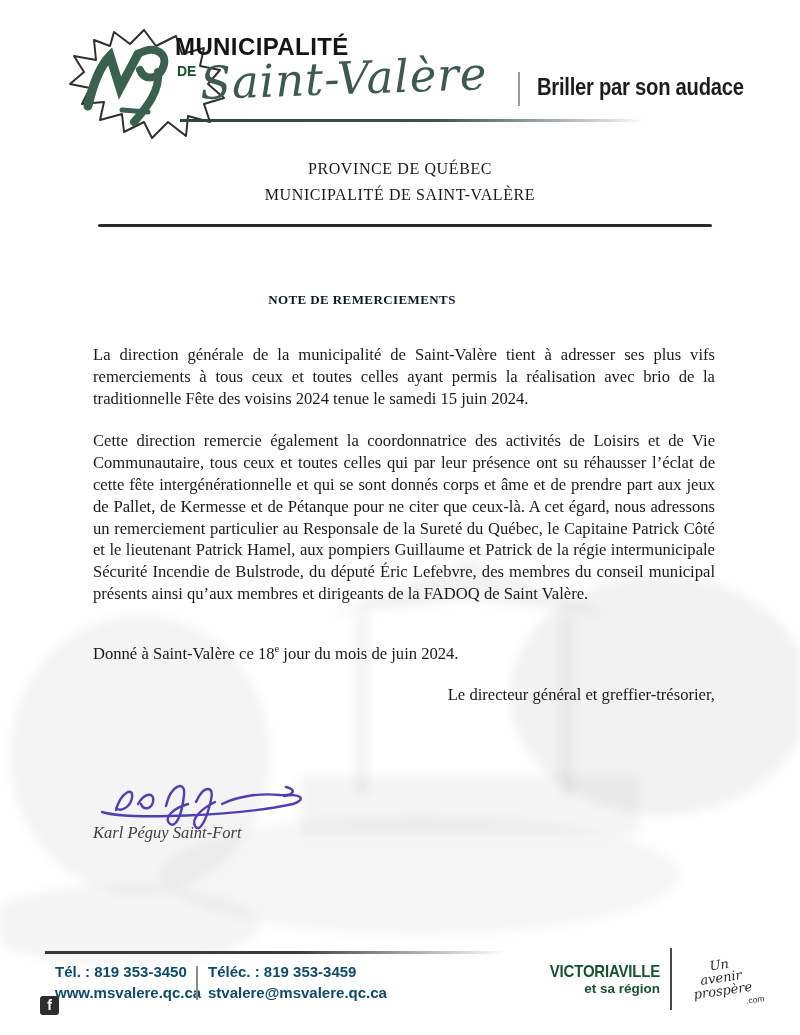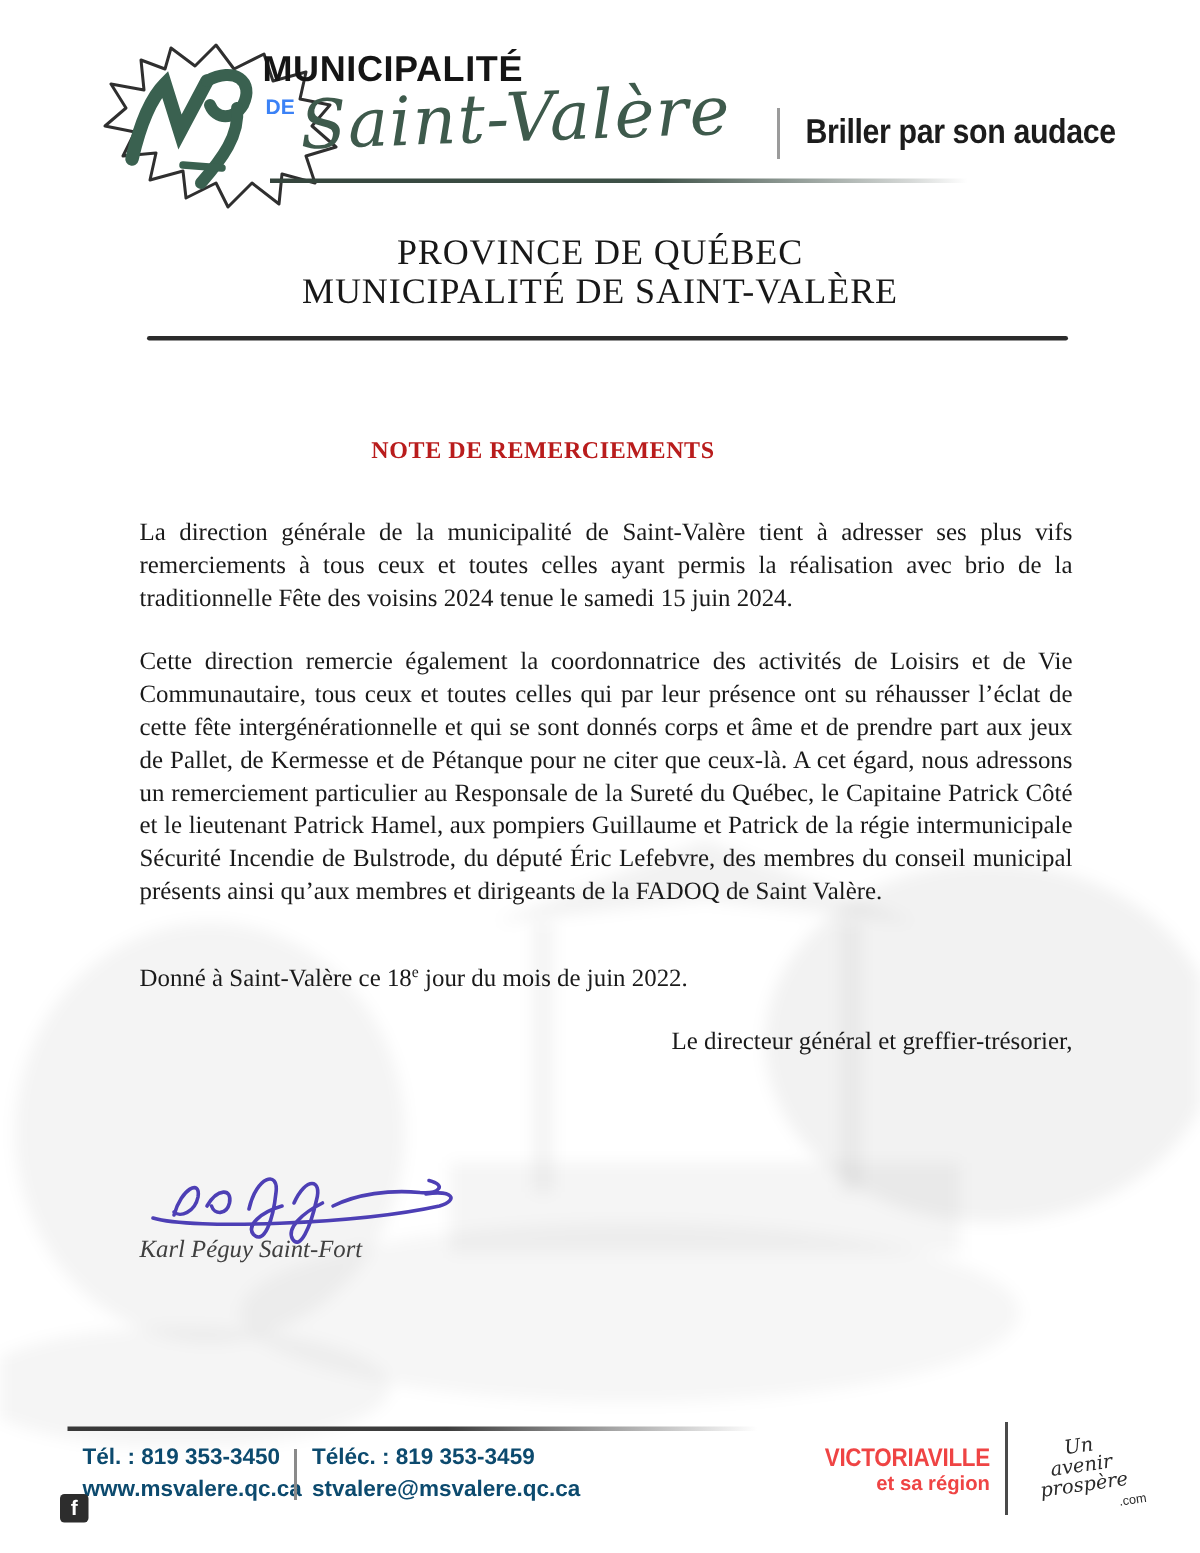--- a/index.html
+++ b/index.html
@@ -6,38 +6,38 @@
   .page{
     position:relative;width:800px;height:1035px;background:#fff;
     font-family:"Liberation Serif",serif;color:#1b1b1b;overflow:hidden;
   }
   .abs{position:absolute;}
   
   .logo-svg{left:52px;top:26px;width:178px;height:116px;}
   .brand-name{left:175px;top:33px;font-family:"Liberation Sans",sans-serif;
     font-weight:700;font-size:24px;letter-spacing:.4px;color:#151515;}
   .de-label{left:177px;top:63px;font-family:"Liberation Sans",sans-serif;
-    font-weight:700;font-size:14px;color:#3b82f6;}
+    font-weight:700;font-size:14px;color:#14532d;}
   .script-name{left:200px;top:52px;font-family:"DejaVu Serif",serif;
     font-style:italic;font-size:45px;color:#3e5a4c;transform:rotate(-2deg);
     letter-spacing:1px;white-space:nowrap;}
   .slogan-bar{left:518px;top:72px;width:2px;height:34px;background:#9b9b9b;}
   .slogan{left:537px;top:74px;font-family:"Liberation Sans",sans-serif;
     font-weight:800;font-size:23px;color:#1c1c1c;transform:scaleX(.88);
     transform-origin:left center;white-space:nowrap;letter-spacing:-.3px;}
   .header-rule{left:180px;top:119px;width:465px;height:3px;
     background:linear-gradient(to right,#34443c 0%,#3f5248 55%,rgba(120,130,125,.3) 92%,rgba(120,130,125,0) 100%);}
   .address{left:182px;top:126px;font-family:"Liberation Sans",sans-serif;
     font-size:14.5px;color:#232323;white-space:pre-wrap;}
   
   .doc-title{left:0;top:156px;width:800px;text-align:center;
-    font-size:24px;line-height:26px;letter-spacing:.6px;color:#181818;}
+    font-size:16px;line-height:26px;letter-spacing:.6px;color:#181818;}
   .title-rule{left:98px;top:224px;width:614px;height:3px;background:#2b2b2b;border-radius:2px;}
   .note-title{left:0;top:292px;width:724px;text-align:center;font-weight:700;
-    font-size:16px;letter-spacing:.4px;color:#b91c1c;}
+    font-size:13px;letter-spacing:.4px;color:#0f172a;}
   
   .letter-body{left:93px;top:344px;width:622px;font-size:16.6px;
     line-height:21.8px;text-align:justify;color:#1a1a1a;z-index:2;}
   .letter-body p{margin:0;}
   .p2{margin-top:21px !important;}
   .p3{margin-top:26px !important;}
   .date-line{margin-top:33px !important;text-align:left;}
   .date-line sup{font-size:10.5px;}
   .closing-line{margin-top:20px !important;text-align:right;}
   .signature-svg{left:88px;top:766px;width:235px;height:74px;z-index:3;}
@@ -49,21 +49,21 @@
     background:linear-gradient(to right,#383838 0%,#3d3d3d 55%,rgba(60,60,60,0) 100%);}
   .contact{font-family:"Liberation Sans",sans-serif;font-weight:700;
     font-size:15px;line-height:21px;color:#0c4a6e;}
   .contact-col1{left:55px;top:961px;}
   .contact-div{left:196px;top:966px;width:1.5px;height:34px;background:#8a8a8a;}
   .contact-col2{left:208px;top:961px;}
   .fb-icon{left:40px;top:996px;width:19px;height:19px;background:#2d2d2d;
     border-radius:3px;color:#fff;font-family:"Liberation Sans",sans-serif;
     font-weight:700;font-size:14px;text-align:center;line-height:19px;}
   .region-name-block{left:500px;top:962px;width:160px;text-align:right;
-    font-family:"Liberation Sans",sans-serif;color:#ef4444;}
+    font-family:"Liberation Sans",sans-serif;color:#14532d;}
   .region-name{font-weight:800;font-size:17px;transform:scaleX(.88);
     transform-origin:right center;letter-spacing:-.2px;}
   .region-sub{font-weight:700;font-size:13.5px;margin-top:-1px;}
   .region-div{left:670px;top:948px;width:1.5px;height:62px;background:#4a4a4a;}
   .tagline{left:682px;top:958px;width:80px;text-align:center;
     font-family:"DejaVu Serif",serif;font-style:italic;font-size:13px;
     line-height:13px;color:#2a2a2a;transform:rotate(-8deg);}
   .tagline .com{font-style:normal;font-family:"Liberation Sans",sans-serif;
     font-size:8.5px;display:block;text-align:right;margin-top:1px;}
   .z1{z-index:1;}
@@ -104,21 +104,21 @@
   <div class="abs doc-title z1">
     <div>PROVINCE DE QUÉBEC</div>
     <div>MUNICIPALITÉ DE SAINT-VALÈRE</div>
   </div>
   <div class="abs title-rule z1"></div>
   <div class="abs note-title z1">NOTE DE REMERCIEMENTS</div>
 
   <div class="abs letter-body">
     <p class="p1">La direction générale de la municipalité de Saint-Valère tient à adresser ses plus vifs remerciements à tous ceux et toutes celles ayant permis la réalisation avec brio de la traditionnelle Fête des voisins 2024 tenue le samedi 15 juin 2024.</p>
     <p class="p2">Cette direction remercie également la coordonnatrice des activités de Loisirs et de Vie Communautaire, tous ceux et toutes celles qui par leur présence ont su réhausser l’éclat de cette fête intergénérationnelle et qui se sont donnés corps et âme et de prendre part aux jeux de Pallet, de Kermesse et de Pétanque pour ne citer que ceux-là. A cet égard, nous adressons un remerciement particulier au Responsale de la Sureté du Québec, le Capitaine Patrick Côté et le lieutenant Patrick Hamel, aux pompiers Guillaume et Patrick de la régie intermunicipale Sécurité Incendie de Bulstrode, du député Éric Lefebvre, des membres du conseil municipal présents ainsi qu’aux membres et dirigeants de la FADOQ de Saint Valère.</p>
-    <p class="date-line"><span>Donné à Saint-Valère ce 18</span><sup>e</sup><span> jour du mois de juin 2022.</span></p>
+    <p class="date-line"><span>Donné à Saint-Valère ce 18</span><sup>e</sup><span> jour du mois de juin 2024.</span></p>
     <p class="closing-line">Le directeur général et greffier-trésorier,</p>
   </div>
 
   <svg class="abs signature-svg" viewBox="0 0 235 74">
     <g fill="none" stroke="#4d3fb5" stroke-width="2.4" stroke-linecap="round">
       <path d="M14,46 C40,54 150,50 205,38 C218,34 214,27 196,30"></path>
       <path d="M28,44 C33,26 46,20 44,32 C42,42 32,46 28,42"></path>
       <path d="M50,38 C57,26 67,26 65,36 C63,44 55,44 53,38"></path>
       <path d="M78,40 C83,18 98,14 96,29 C94,48 88,64 81,57 C76,51 86,42 100,38"></path>
       <path d="M108,36 C116,18 127,20 123,34 C119,52 112,68 107,60 C103,53 113,43 127,36"></path>

